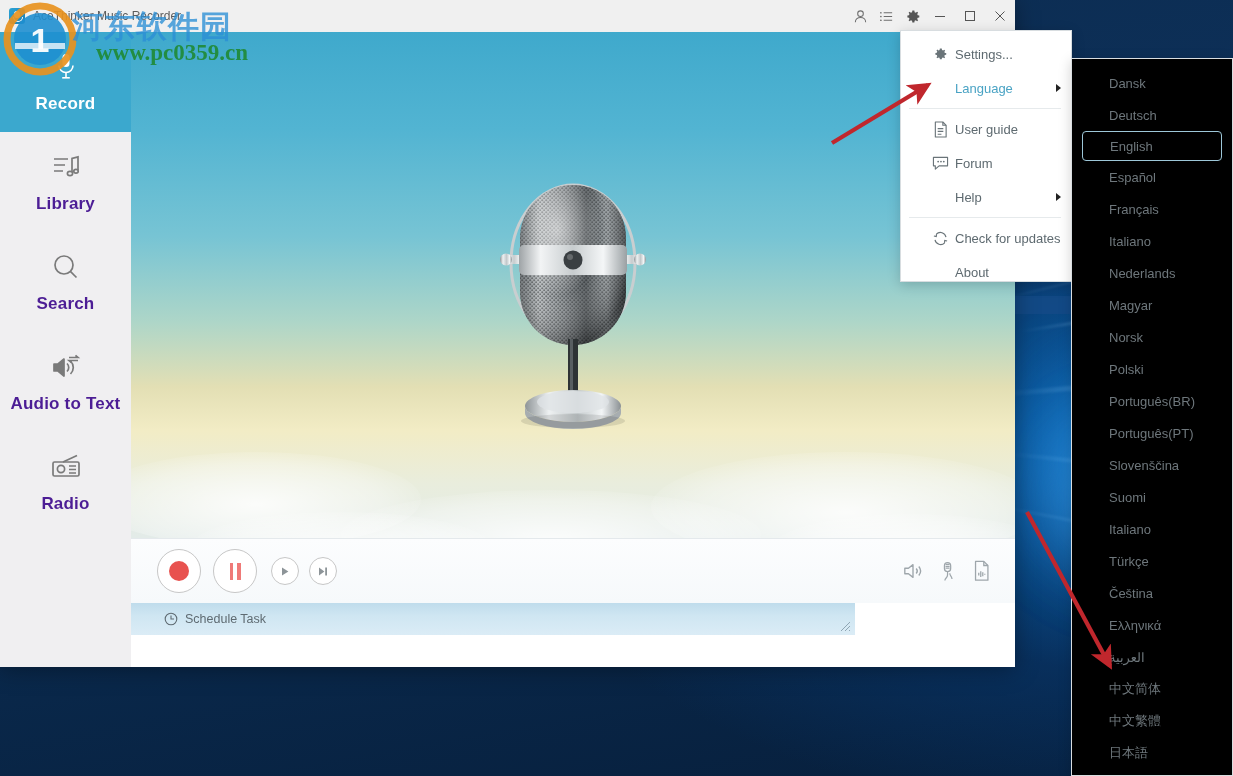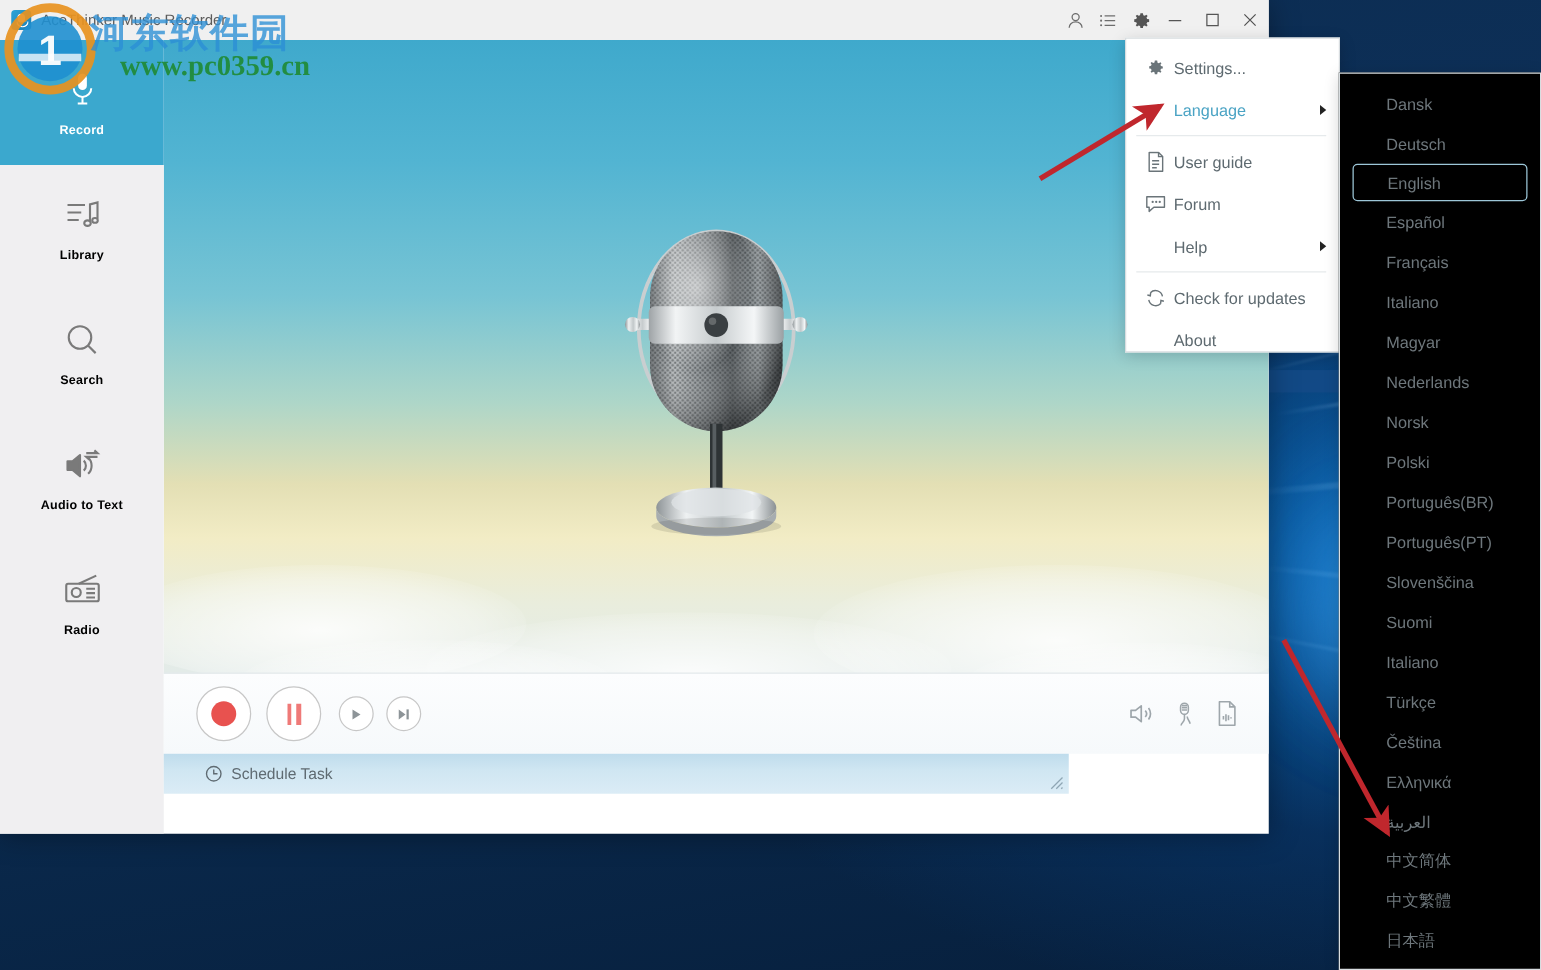--- a/index.html
+++ b/index.html
@@ -89,28 +89,28 @@
   
   #sidebar {
     position: absolute; left: 0; top: 32px;
     width: 131px; height: 635px;
     background: #f0eff1;
   }
   .side-item {
     width: 131px; height: 100px;
     display: flex; flex-direction: column;
     align-items: center; justify-content: center;
-    color: #000000;
+    color: #4c1d95;
     gap: 10px;
   }
   .side-item.active {
     background: #3ba8ce;
     color: #ffffff;
   }
-  .side-label { font-size: 10px; font-weight: bold; letter-spacing: .2px; }
+  .side-label { font-size: 17px; font-weight: bold; letter-spacing: .2px; }
   .side-icon { height: 34px; display:flex; align-items:center; justify-content:center; }
 
   
   #stage {
     position: absolute; left: 131px; top: 32px;
     width: 884px; height: 635px;
     overflow: hidden;
   }
   #sky {
     position: absolute; left: 0; top: 0;
@@ -179,21 +179,21 @@
     position: absolute;
     left: 900px; top: 30px;
     width: 172px; height: 252px;
     background: #ffffff;
     border: 1px solid #d8dde0;
     box-shadow: 0 3px 12px rgba(0,0,0,0.18);
     padding: 6px 0;
   }
   .mi {
     height: 34px; display: flex; align-items: center;
-    padding-left: 8px; color: #5e6a70; font-size: 13px;
+    padding-left: 24px; color: #5e6a70; font-size: 13px;
     position: relative;
     text-align: center;
   }
   .mi .mi-ico { width: 30px; display: flex; justify-content: center; color: #6a7479; }
   .mi.accent { color: #4aa3c4; }
   .mi .arrow {
     position: absolute; right: 10px;
     width: 0; height: 0;
     border-left: 5px solid #222;
     border-top: 4px solid transparent;
@@ -563,24 +563,24 @@
     <div class="li">
         <span>Español</span>
       </div>
     <div class="li">
         <span>Français</span>
       </div>
     <div class="li">
         <span>Italiano</span>
       </div>
     <div class="li">
+        <span>Nederlands</span>
+      </div>
+    <div class="li">
         <span>Magyar</span>
-      </div>
-    <div class="li">
-        <span>Nederlands</span>
       </div>
     <div class="li">
         <span>Norsk</span>
       </div>
     <div class="li">
         <span>Polski</span>
       </div>
     <div class="li">
         <span>Português(BR)</span>
       </div>

